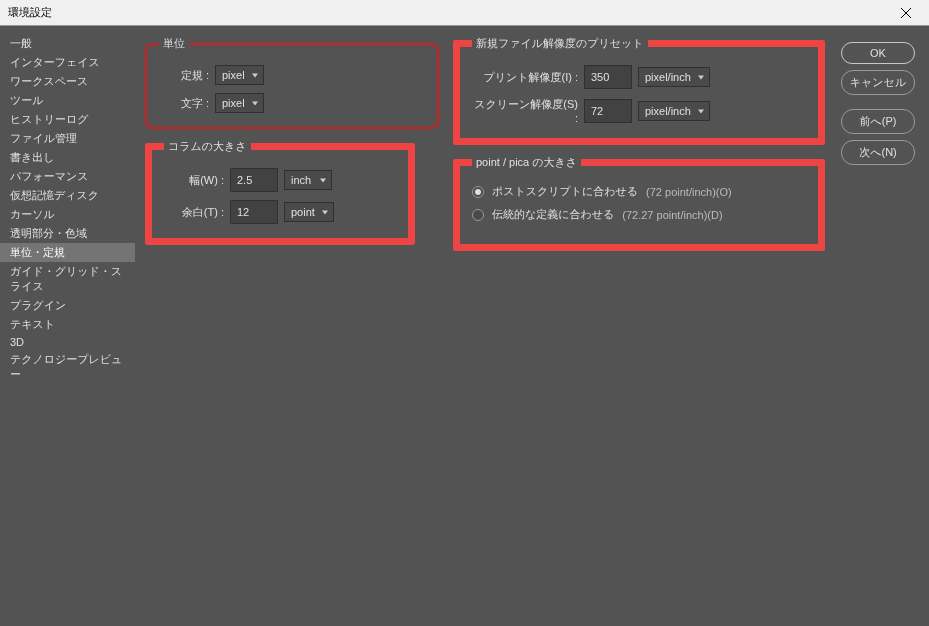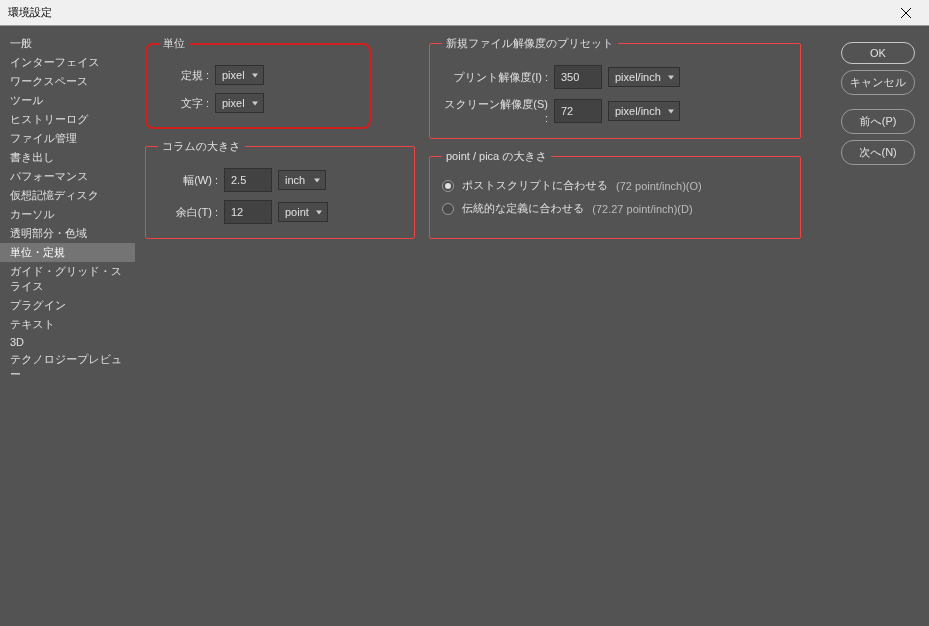--- a/index.html
+++ b/index.html
@@ -16,21 +16,21 @@
     
     .sidebar { width: 135px; padding: 8px 0; background: #535353; }
     .sidebar-item { padding: 2px 10px; font-size: 11px; color: #e0e0e0; cursor: pointer; }
     .sidebar-item.selected { background: #747474; color: #fff; }
     
     .main-content { flex: 1; padding: 10px 10px 10px 10px; position: relative; }
     
     .row { display: flex; gap: 14px; }
     .col { display: flex; flex-direction: column; gap: 10px; }
     
-    fieldset { border: 1px solid #ef4444; border-radius: 2px; padding: 14px 12px 14px 12px; position: relative; }
+    fieldset { border: 7px solid #ef4444; border-radius: 2px; padding: 14px 12px 14px 12px; position: relative; }
     fieldset.highlight { border: 2px solid #d21f1f; border-radius: 8px; }
     legend { font-size: 11px; color: #e0e0e0; padding: 0 4px; }
     
     .field-row { display: flex; align-items: center; gap: 6px; margin-bottom: 8px; }
     .field-row:last-child { margin-bottom: 0; }
     .field-label { font-size: 11px; color: #e0e0e0; text-align: right; }
     
     .select-box { background: #4a4a4a; border: 1px solid #303030; color: #e0e0e0; font-size: 11px; padding: 2px 18px 2px 6px; height: 20px; position: relative; display: inline-flex; align-items: center; min-width: 48px; cursor: pointer; }
     .select-box::after { content: ""; position: absolute; right: 5px; top: 50%; transform: translateY(-40%); width: 0; height: 0; border-left: 3px solid transparent; border-right: 3px solid transparent; border-top: 4px solid #ccc; }
     
@@ -39,21 +39,21 @@
     .radio-row { display: flex; align-items: center; gap: 8px; margin-bottom: 8px; font-size: 11px; color: #e0e0e0; }
     .radio-row:last-child { margin-bottom: 8px; }
     .radio { width: 12px; height: 12px; border-radius: 50%; border: 1px solid #999; background: #4a4a4a; position: relative; flex-shrink: 0; }
     .radio.checked::after { content: ""; position: absolute; left: 2px; top: 2px; width: 6px; height: 6px; border-radius: 50%; background: #e0e0e0; }
     .radio-suffix { color: #bbb; }
     
     .button-col { position: absolute; right: 14px; top: 16px; display: flex; flex-direction: column; gap: 6px; }
     .pill-btn { background: #535353; border: 1px solid #9a9a9a; color: #e0e0e0; font-size: 11px; padding: 4px 2px; width: 74px; border-radius: 12px; text-align: center; cursor: pointer; }
     .pill-btn:first-child { border: 1px solid #c8c8c8; }
     
-    .units-fs { width: 226px; }
+    .units-fs { width: 294px; }
     .column-fs { width: 270px; }
     .preset-fs { width: 372px; }
     .pica-fs { width: 372px; }
     
     .lbl-ruler { width: 50px; }
     .lbl-type { width: 50px; }
     .lbl-width { width: 60px; }
     .lbl-margin { width: 60px; }
     .lbl-print { width: 106px; }
     .lbl-screen { width: 106px; }

